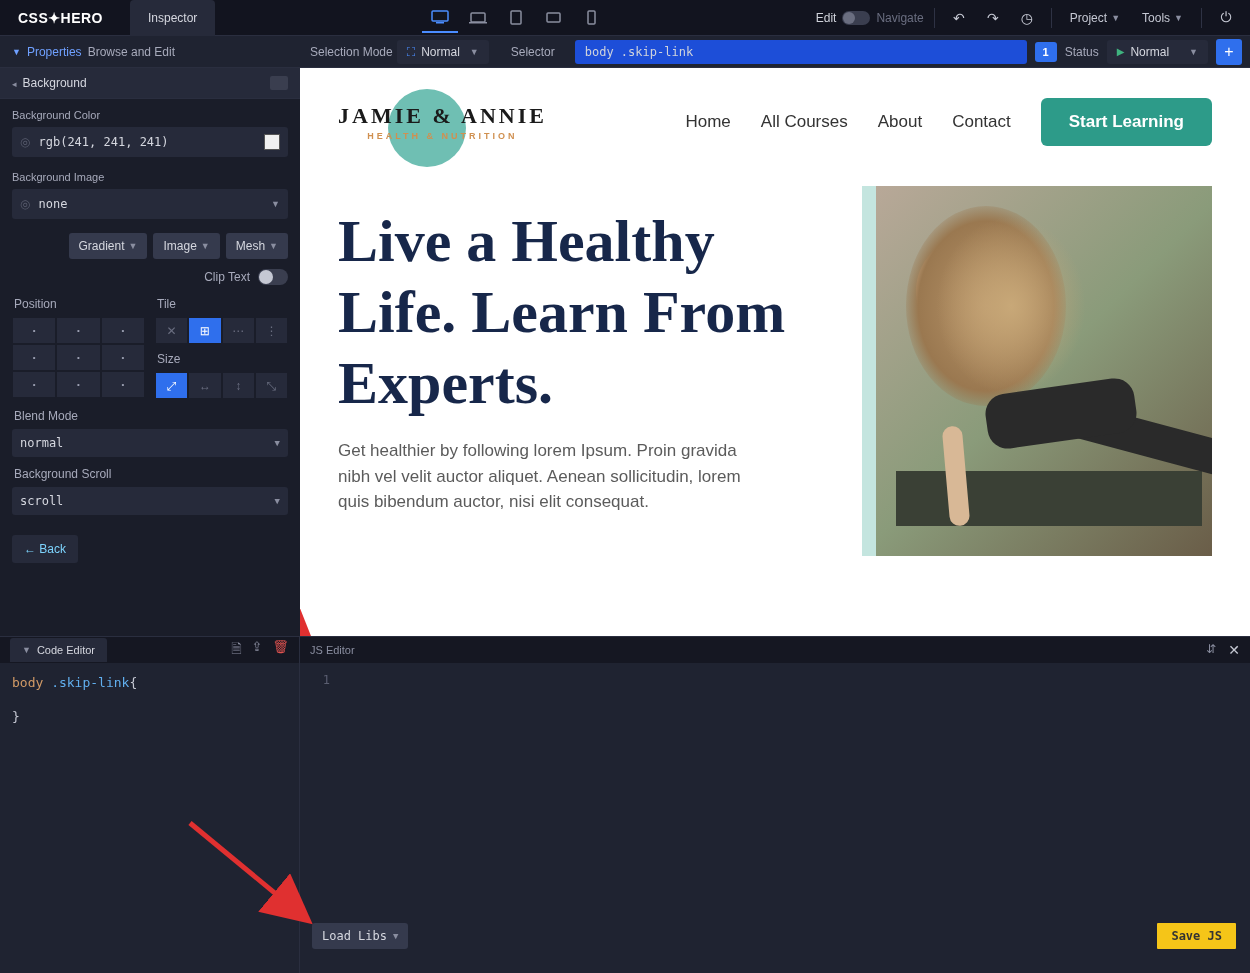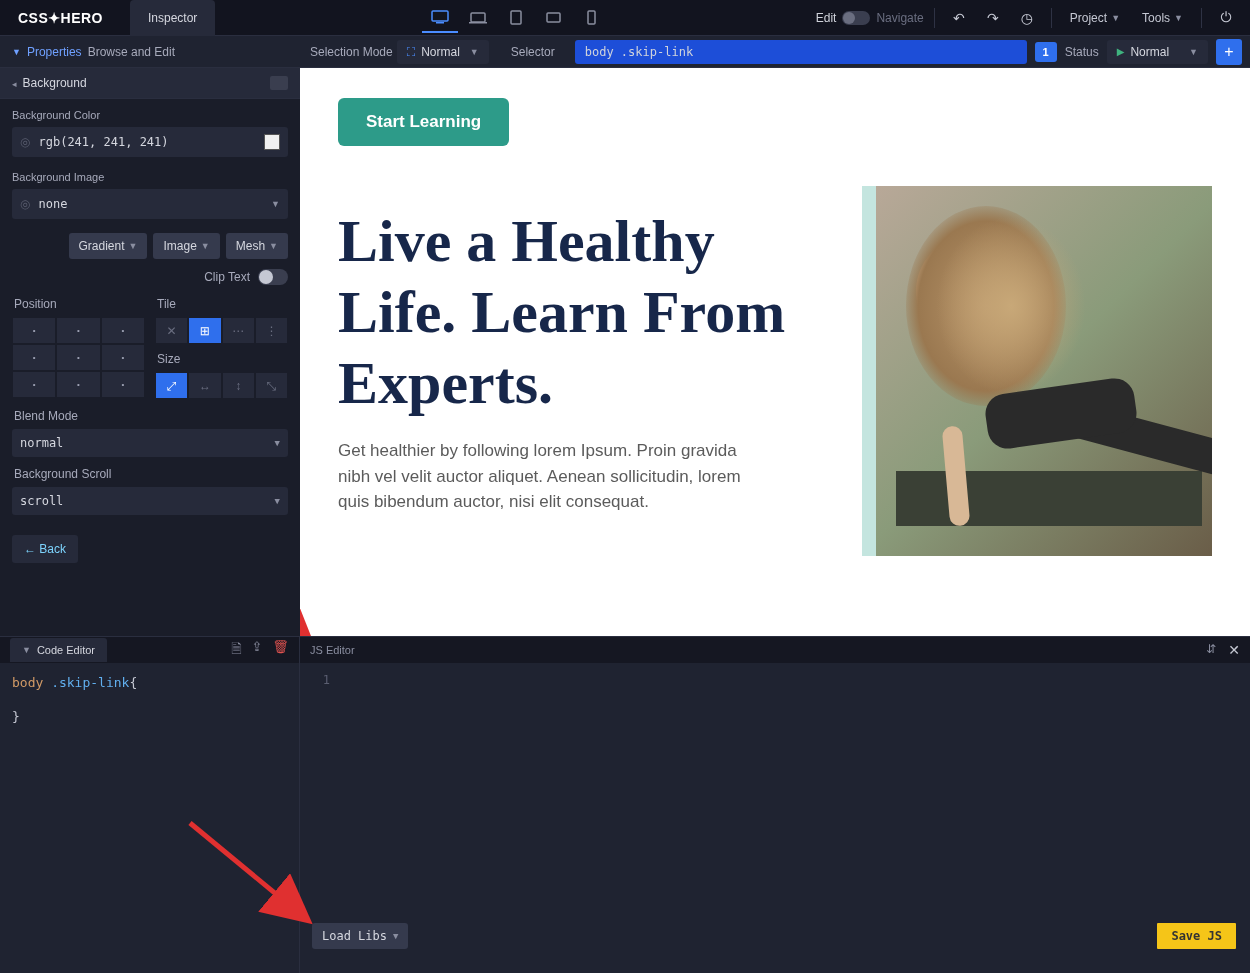--- a/index.html
+++ b/index.html
@@ -447,21 +447,34 @@
             <span class="caret">▼</span>
           </div>
       </div>
     </div>
 
     <div class="back-btn">← Back</div>
   </div>
 
   <div class="preview">
     <div class="site-header">
+      <div class="site-logo">
+        <div class="logo-circle"></div>
+        <div class="logo-text-wrap">
+          <div class="logo-text">JAMIE &amp; ANNIE</div>
+          <div class="logo-sub">HEALTH &amp; NUTRITION</div>
+        </div>
+      </div>
       <div style="display:flex;align-items:center;gap:30px;">
+        <div class="site-nav">
+          <span class="nav-link">Home</span>
+          <span class="nav-link">All Courses</span>
+          <span class="nav-link">About</span>
+          <span class="nav-link">Contact</span>
+        </div>
         <div class="cta-btn">Start Learning</div>
       </div>
     </div>
     <div class="hero">
       <div class="hero-left">
         <div class="hero-title">Live a Healthy Life. Learn From Experts.</div>
         <div class="hero-desc">Get healthier by following lorem Ipsum. Proin gravida nibh vel velit auctor aliquet. Aenean sollicitudin, lorem quis bibendum auctor, nisi elit consequat.</div>
       </div>
       <div class="hero-right">
         <div class="hero-img">

